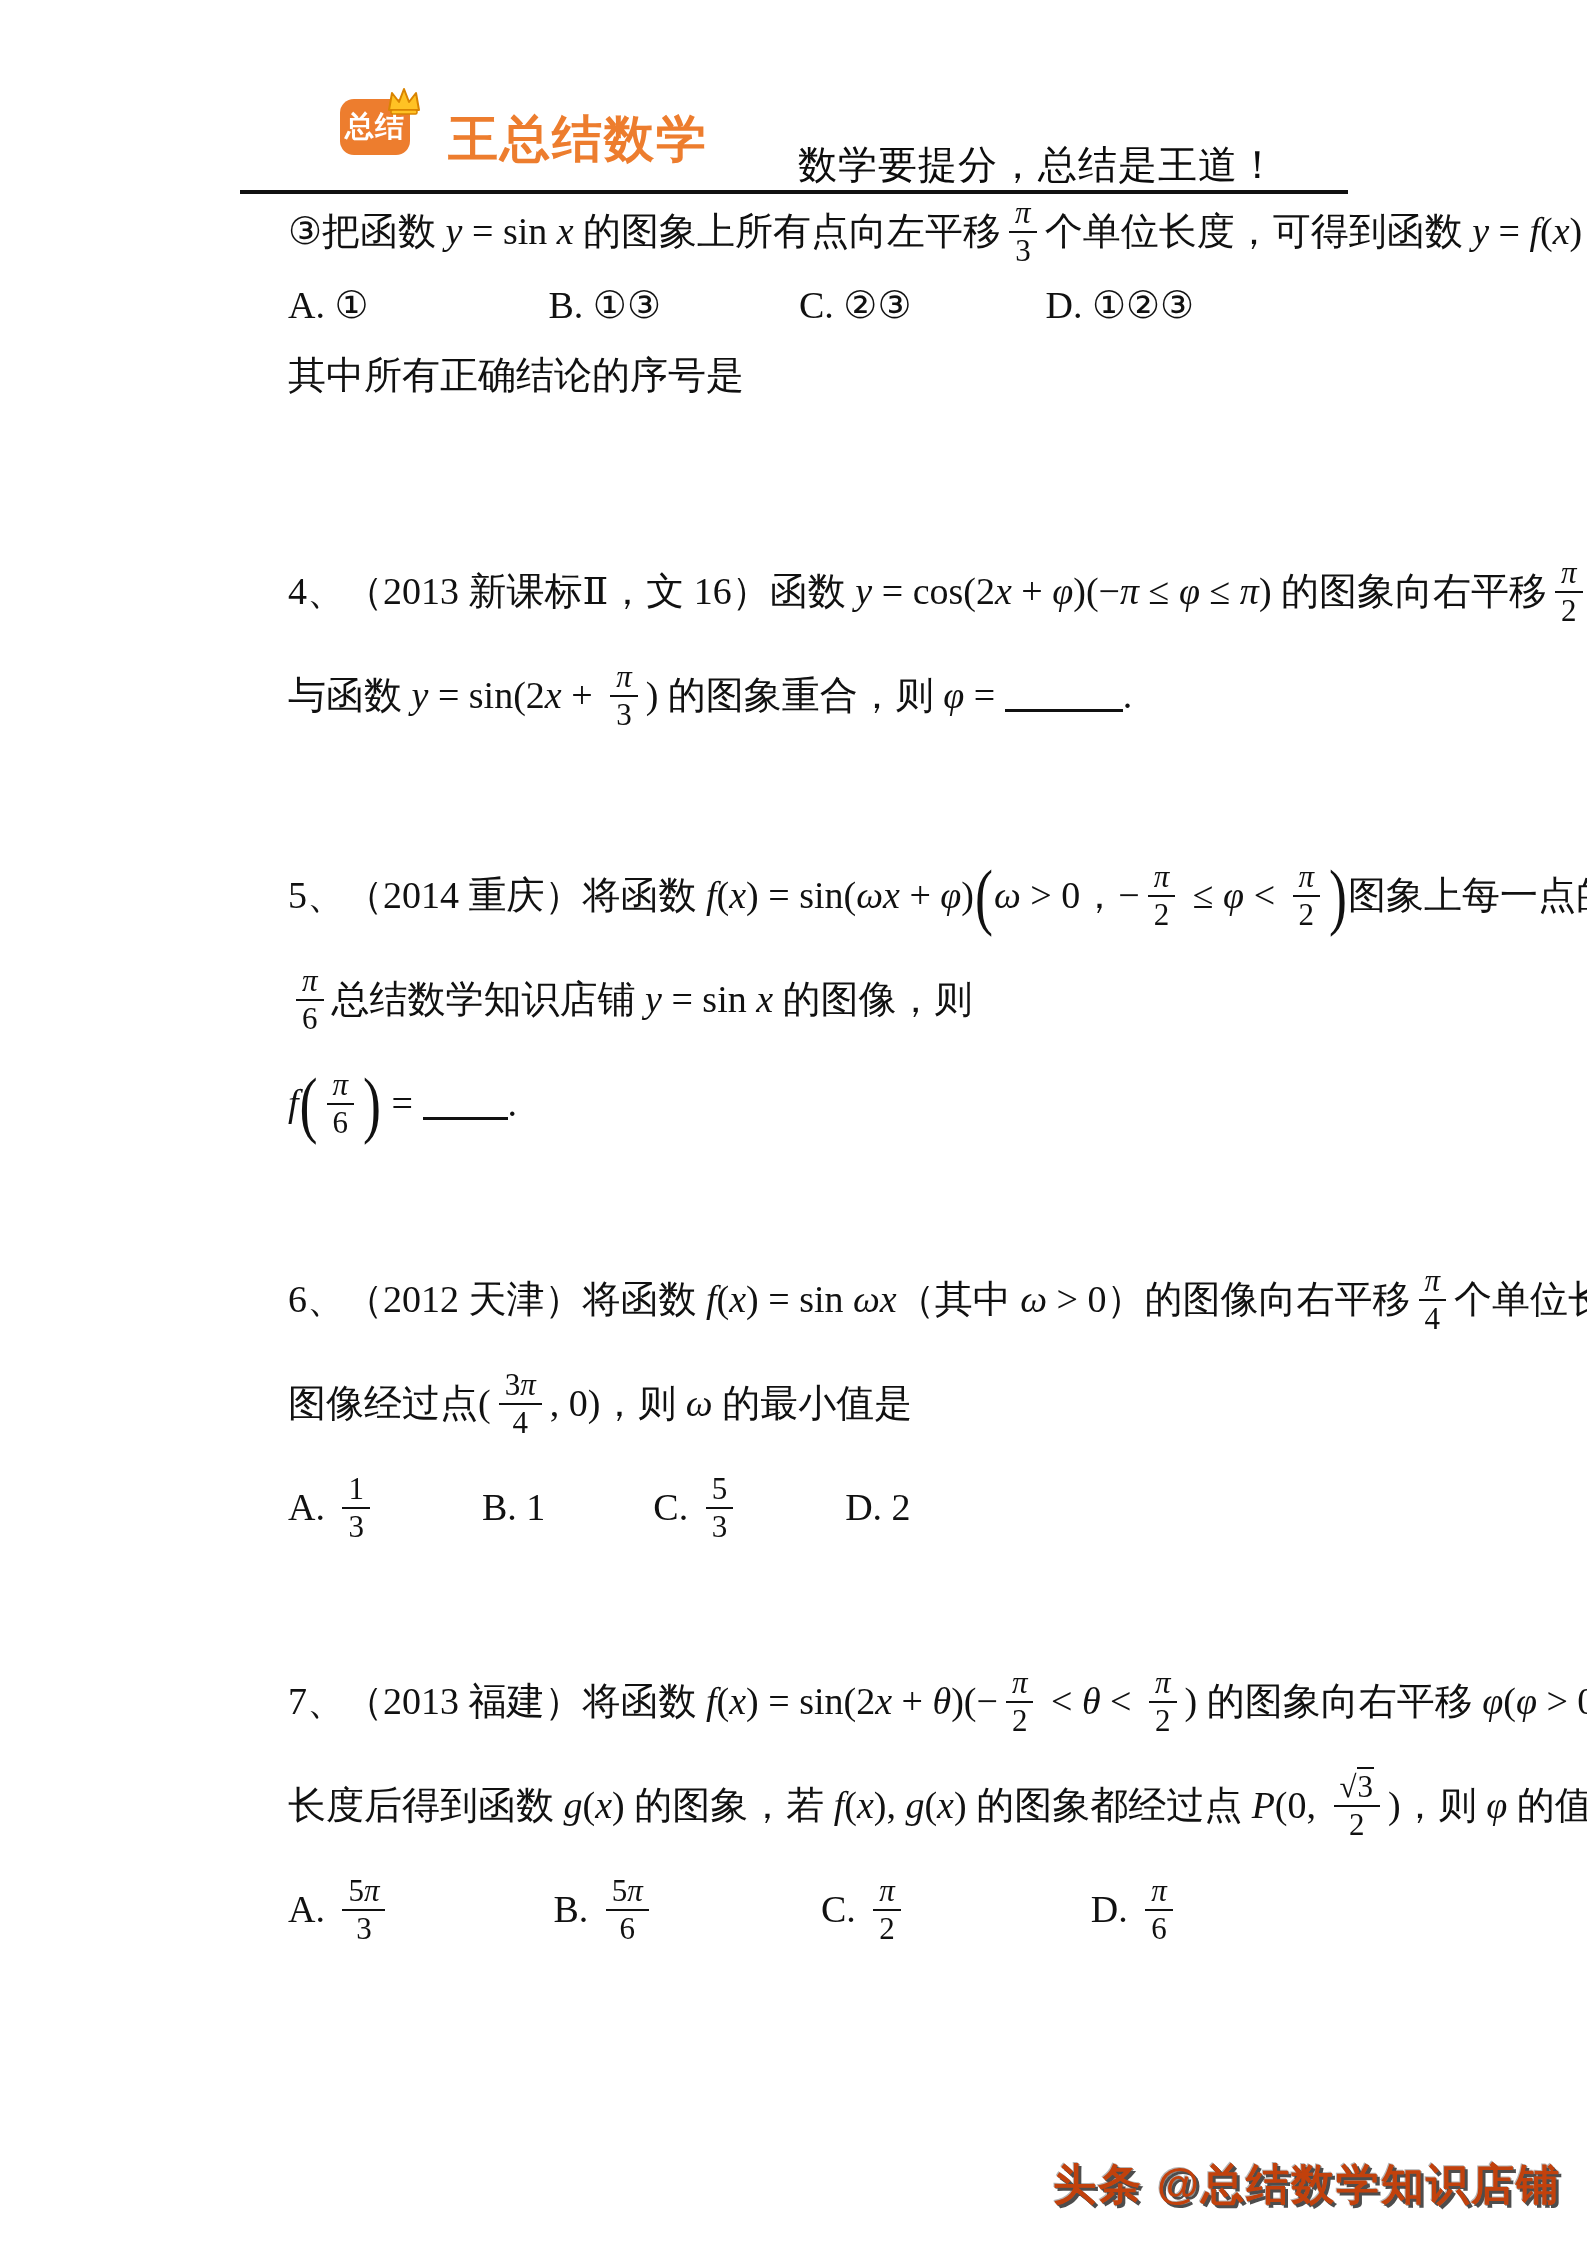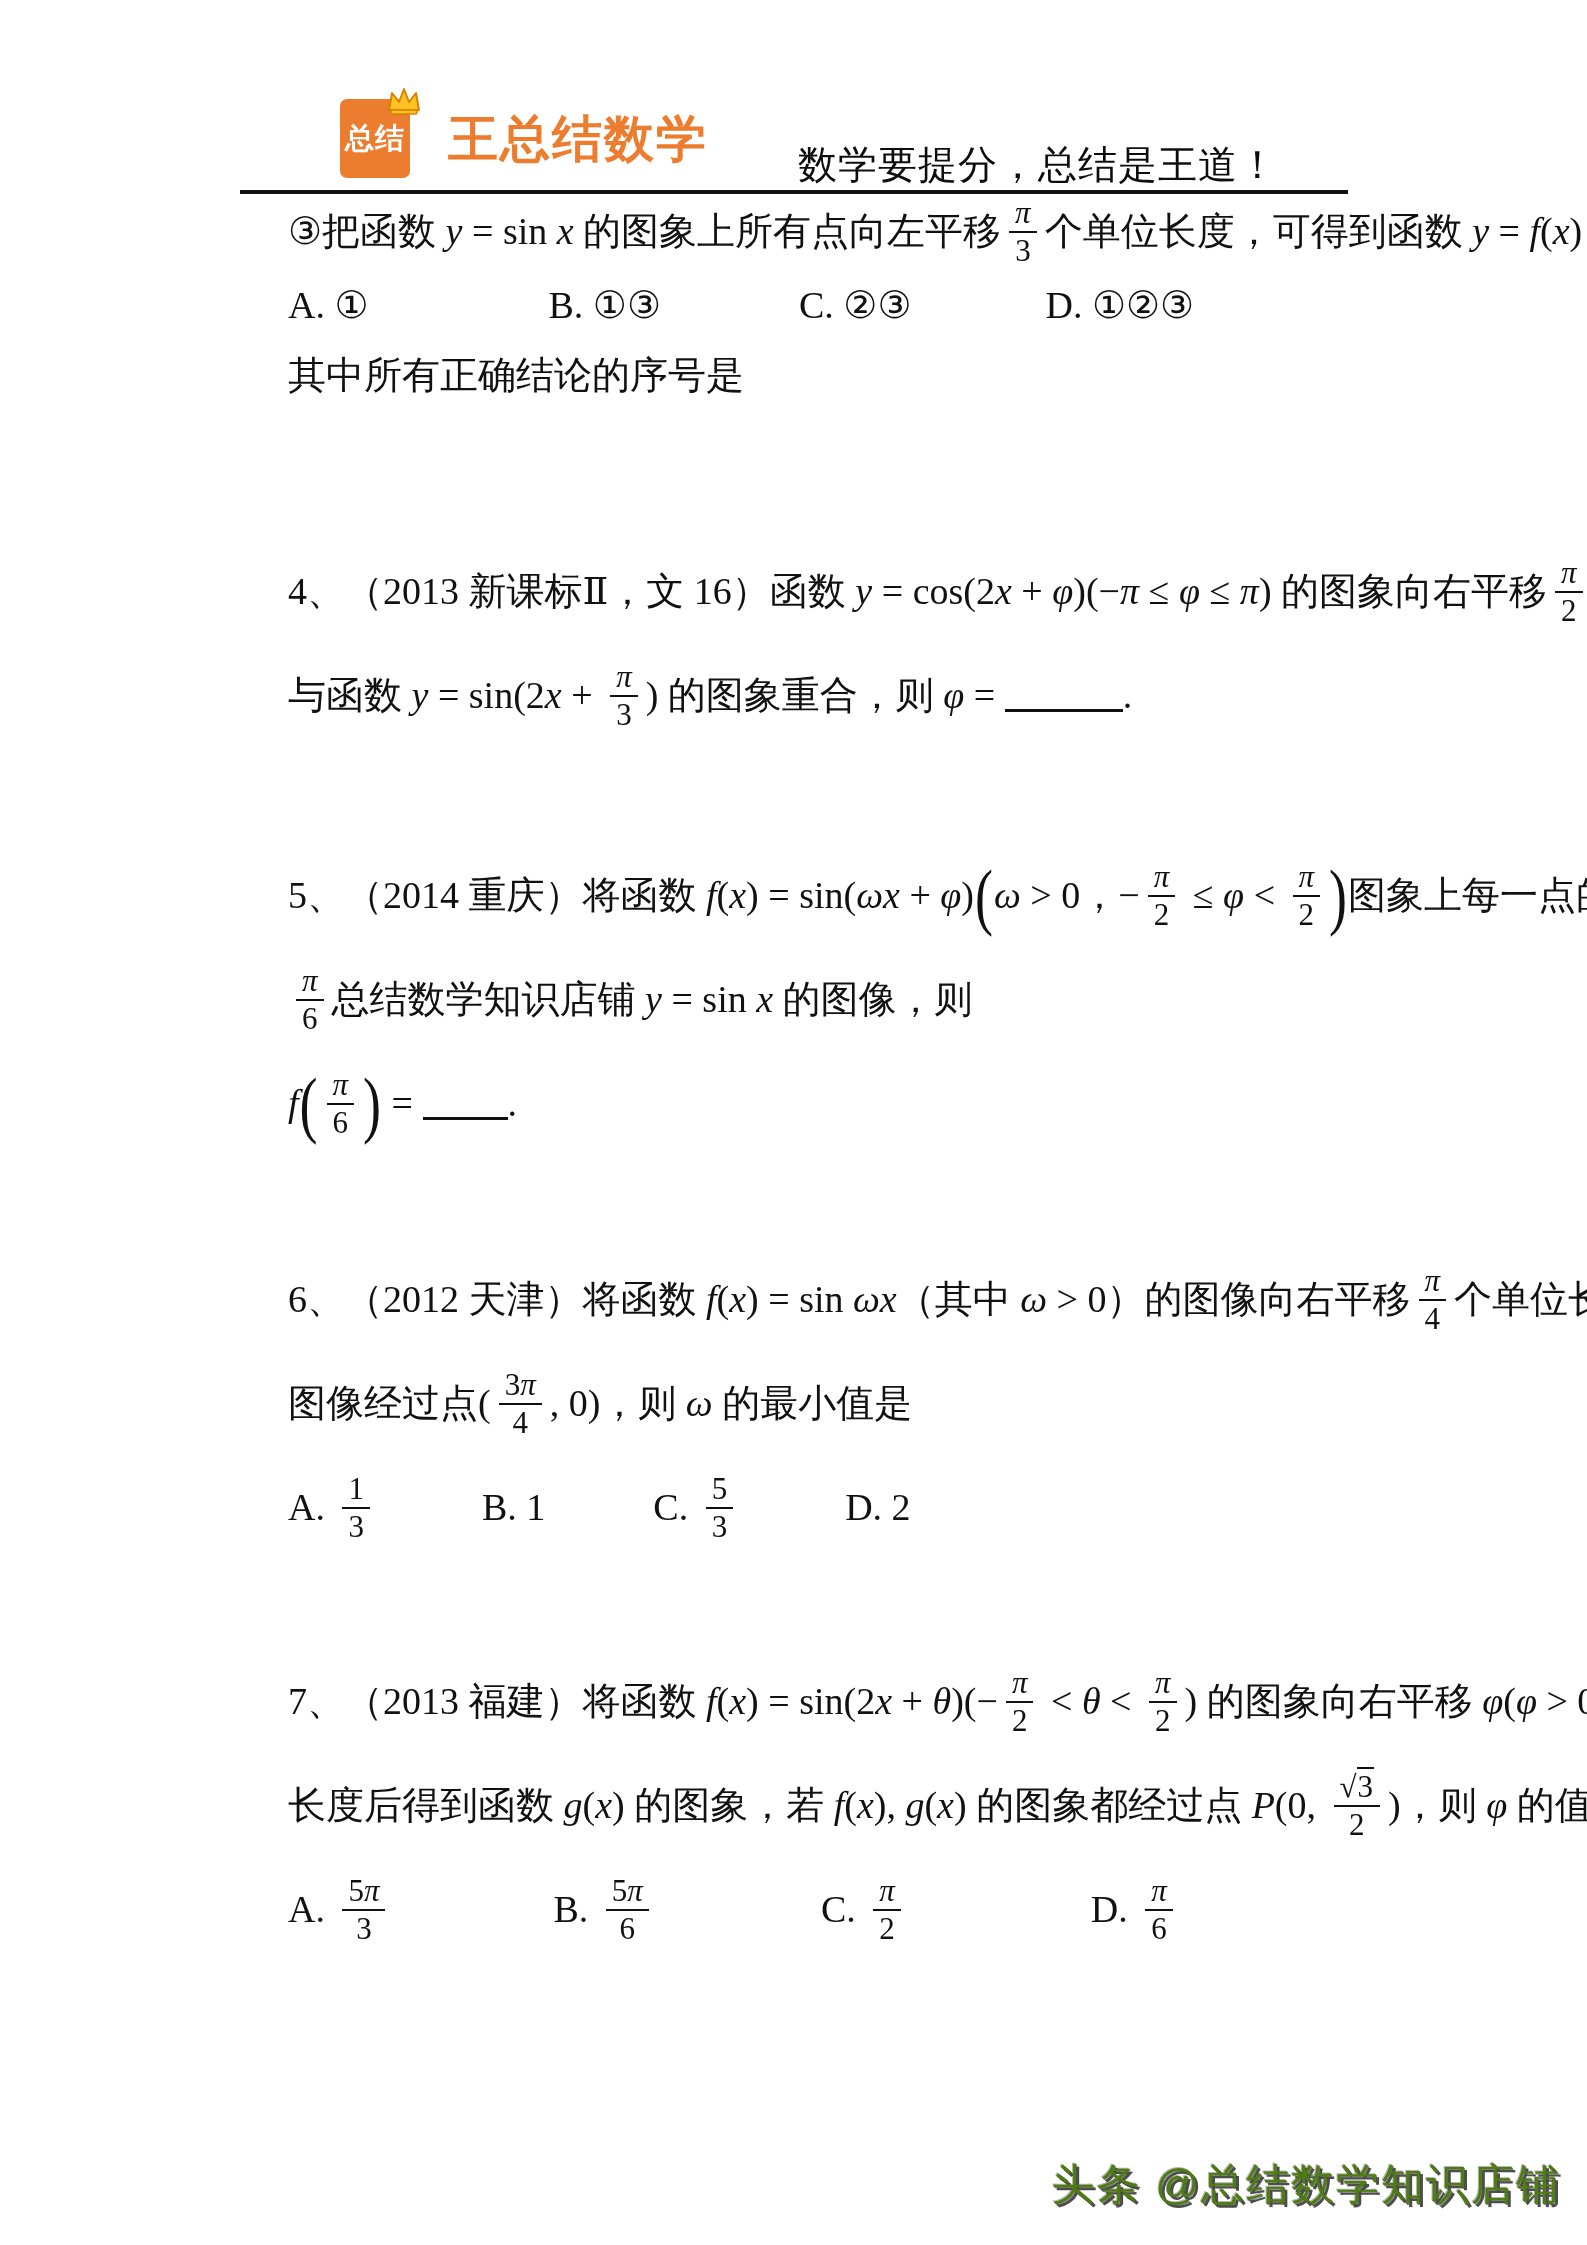--- a/index.html
+++ b/index.html
@@ -5,22 +5,22 @@
   html,body { margin:0; padding:0; background:#e8e8e8; }
   .page {
     position:relative; width:1587px; height:2245px; margin:0 auto;
     background:#ffffff; overflow:hidden;
     font-family:"Liberation Serif","DejaVu Serif","DejaVu Sans",serif;
     color:#111;
   }
 
   
   .badge {
-    position:absolute; left:340px; top:99px; width:70px; height:79px;
-    background:#ED7D2E; border-radius:7px;
+    position:absolute; left:340px; top:99px; width:70px; height:56px;
+    background:#ED7D2E; border-radius:14px;
     display:flex; align-items:center; justify-content:center;
   }
   .badge-text {
     color:#fff; font-size:29px; font-weight:bold; letter-spacing:1px;
     font-family:"Liberation Sans","DejaVu Sans",sans-serif;
   }
   .crown { position:absolute; top:-13px; right:-12px; width:36px; height:30px; }
   .brand-title {
     position:absolute; left:448px; top:106px;
     font-size:50px; font-weight:bold; color:#ED7D2E; letter-spacing:2px;
@@ -56,23 +56,23 @@
   .bigp {
     display:inline-block; font-size:54px; line-height:1;
     transform:scaleY(1.38); transform-origin:center; margin:0 1px; font-weight:400;
   }
   .bl { display:inline-block; height:0; border-bottom:3px solid #111; margin-top:30px; }
   .gp { display:inline-block; height:1px; }
 
   
   .watermark {
     position:absolute; top:2156px; right:26px;
-    font-size:43px; font-weight:normal; letter-spacing:2px;
+    font-size:43px; font-weight:bold; letter-spacing:2px;
     font-family:"Liberation Sans","DejaVu Sans",sans-serif;
-    color:#4d7c0f;
+    color:#c2410c;
     text-shadow:3px 3px 0 #4d4d4d, 1px 1px 0 #8a8a8a, -1px -1px 0 #b5b5b5;
   }
 </style>
 </head>
 <body>
 
 <div class="page">
 
   <header>
     <div class="badge" style="background: rgb(237, 125, 46);">

